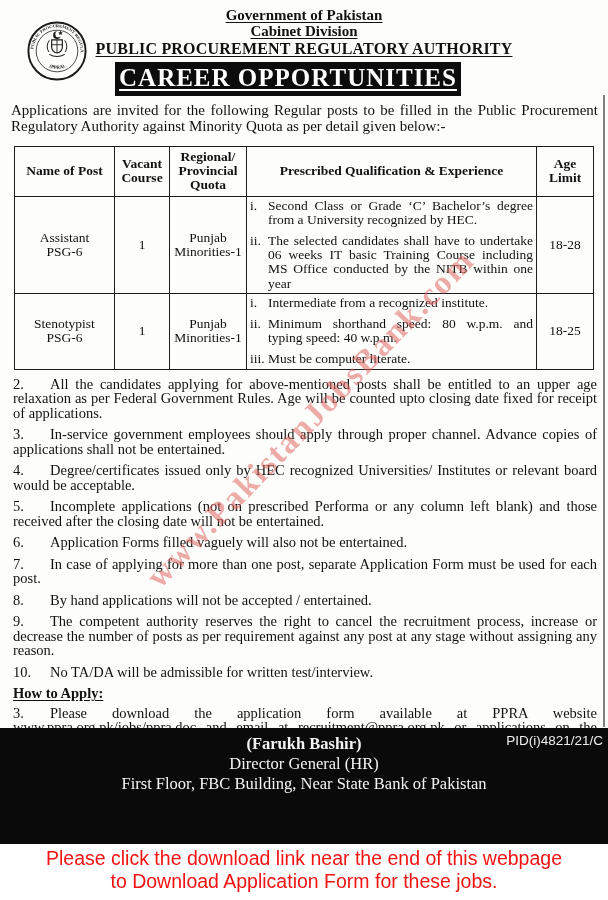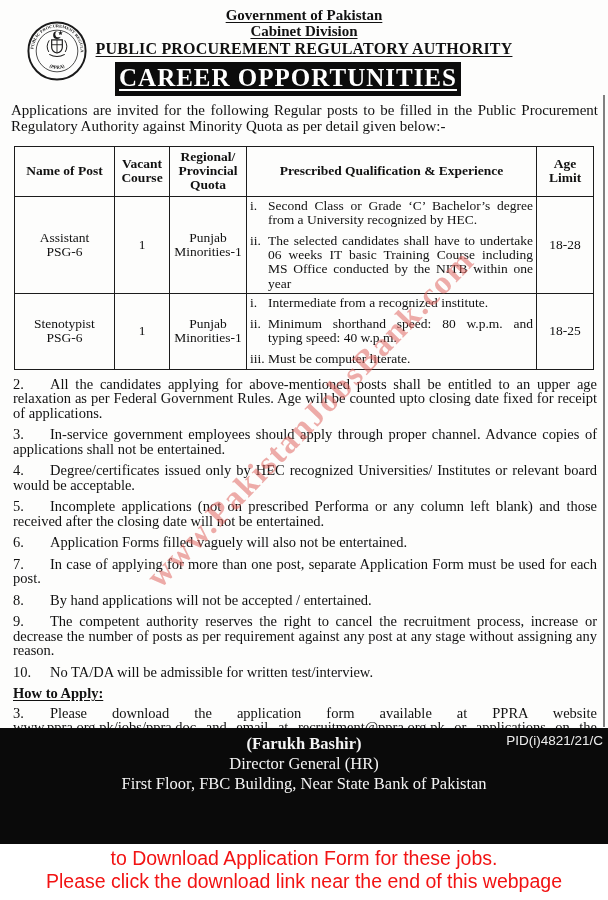--- a/index.html
+++ b/index.html
@@ -195,19 +195,19 @@
   </div>
 
   <div class="black-footer">
     <div class="pid">PID(i)4821/21/C</div>
     <div class="sig">(Farukh Bashir)</div>
     <div>Director General (HR)</div>
     <div>First Floor, FBC Building, Near State Bank of Pakistan</div>
   </div>
 
   <div class="notice">
+    <div>Please click the download link near the end of this webpage</div>
     <div>to Download Application Form for these jobs.</div>
-    <div>Please click the download link near the end of this webpage</div>
   </div>
 
   <div class="watermark">www.PakistanJobsBank.com</div>
   <div class="scan-edge"></div>
 </div>
 
 </body></html>

